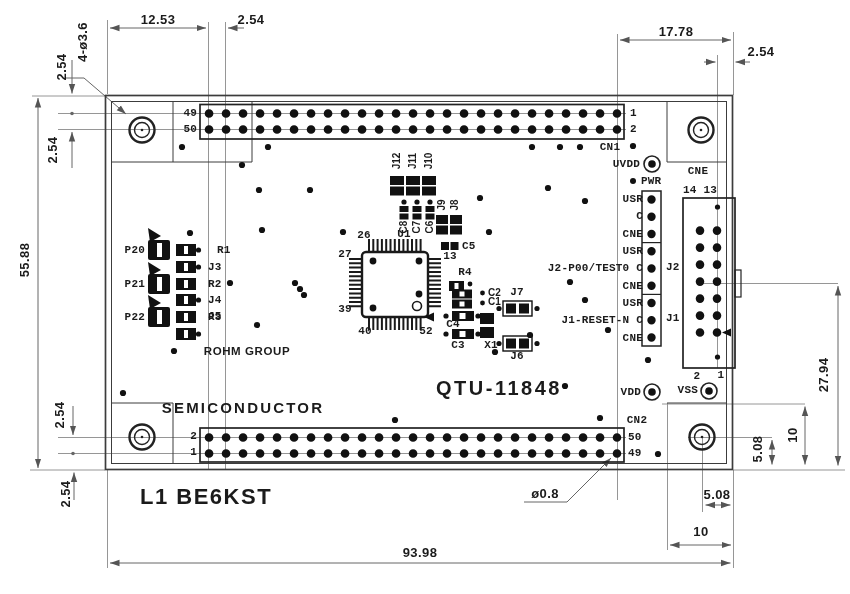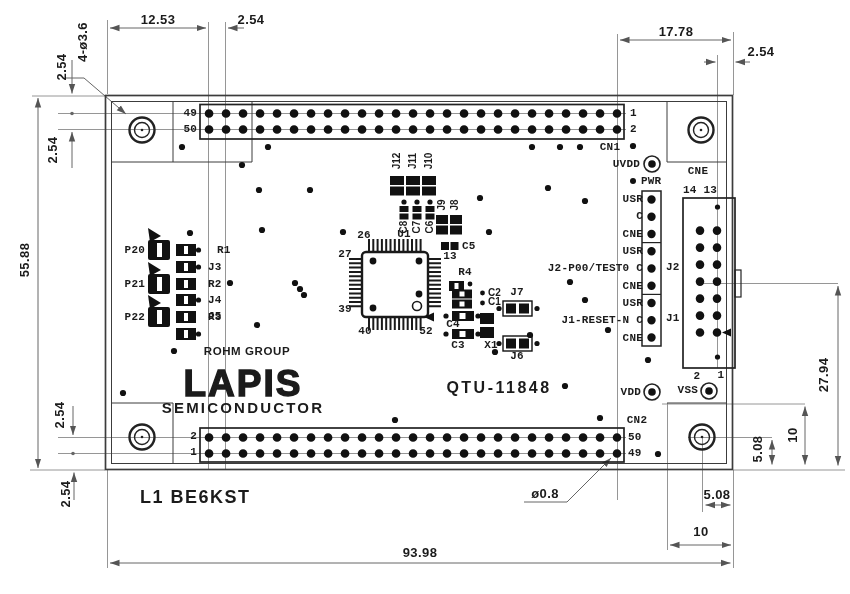--- a/index.html
+++ b/index.html
@@ -10,23 +10,23 @@
      transform:translate(-50%,-50%);letter-spacing:.4px;line-height:1;}
   .Lv{position:absolute;font-weight:bold;font-size:13px;color:#1b1b1b;white-space:nowrap;
      transform:translate(-50%,-50%) rotate(-90deg);letter-spacing:.4px;line-height:1;}
   .ra{transform:translate(-100%,-50%);}
   .la{transform:translate(0,-50%);}
   .s11{font-size:11px;letter-spacing:.2px;font-family:Liberation Mono, monospace;}
   .s10{font-size:10px;letter-spacing:0;}
   .rohm{font-size:11.5px;letter-spacing:.6px;}
   .logo{font-size:37px;letter-spacing:2px;-webkit-text-stroke:1.4px #1b1b1b;}
   .semi{font-size:15px;letter-spacing:2.2px;}
-  .model{font-size:16px;letter-spacing:2.5px;}
+  .model{font-size:20px;letter-spacing:2.5px;}
   .part{font-size:20px;letter-spacing:.5px;}
-  .silk{font-size:18px;letter-spacing:1.5px;text-align:right;}
+  .silk{font-size:22px;letter-spacing:1.5px;text-align:right;}
 </style>
 </head>
 <body>
 
 <div id="stage">
 
 <svg width="850" height="594" viewBox="0 0 850 594">
   <defs>
     <marker id="ar" markerWidth="11" markerHeight="9" refX="9.5" refY="4" orient="auto-start-reverse" markerUnits="userSpaceOnUse">
       <path d="M0,0.8 L9.5,4 L0,7.2 Z" fill="#555"></path>
@@ -414,19 +414,18 @@
 <div class="L s11 ra" style="left:145px;top:284px">P21</div>
 <div class="L s11 ra" style="left:145px;top:317px">P22</div>
 <div class="L s11 la" style="left:217px;top:250px">R1</div>
 <div class="L s11 la" style="left:208px;top:267px">J3</div>
 <div class="L s11 la" style="left:208px;top:284px">R2</div>
 <div class="L s11 la" style="left:208px;top:300px">J4</div>
 <div class="L s11 la" style="left:208px;top:317px">R3</div>
 <div class="L s11 la" style="left:208px;top:316px">J5</div>
 
 <div class="L rohm" style="left:247px;top:352px">ROHM GROUP</div>
-<div class="L logo" style="left:243px;top:383px">LAPIS</div>
 <div class="L semi" style="left:243px;top:407px">SEMICONDUCTOR</div>
 
 <div class="L model" style="left:499px;top:388px">QTU-11848</div>
 <div class="L silk la" style="left:140px;top:497px">L1 BE6KST</div>
 
 </div>
 
 </body></html>

